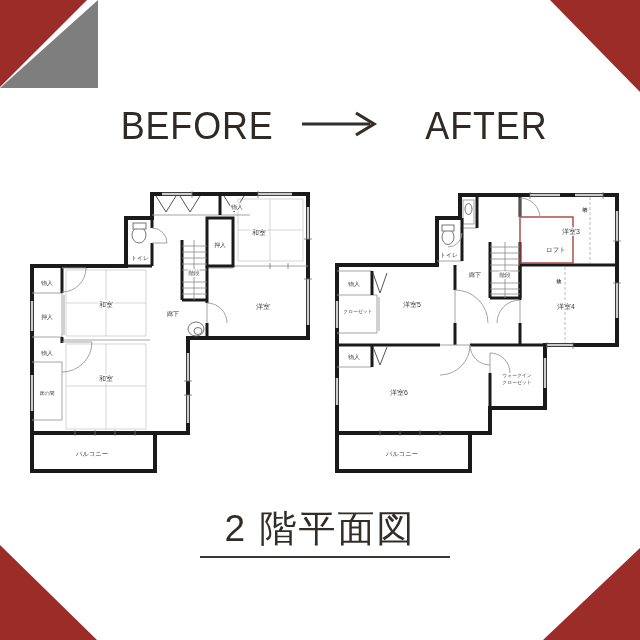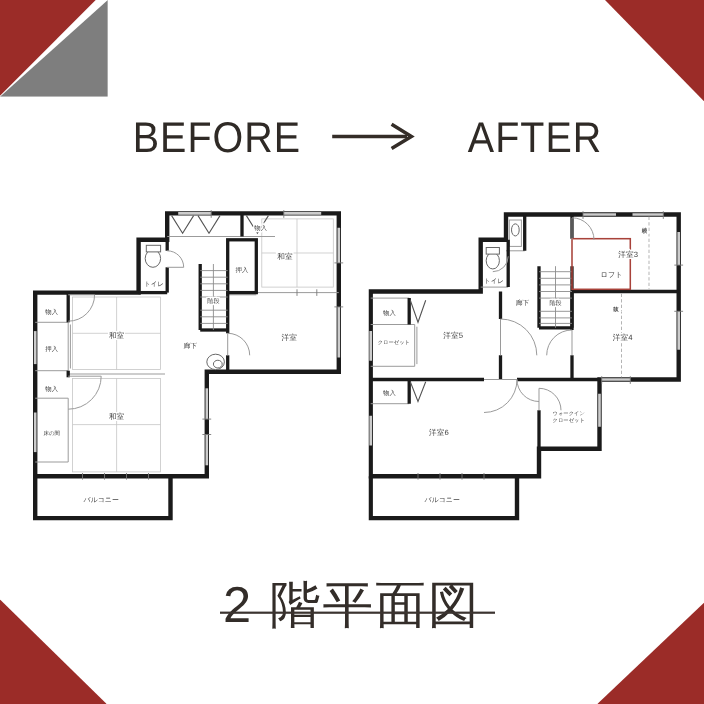--- a/index.html
+++ b/index.html
@@ -9,21 +9,21 @@
   .hdr{position:absolute;top:100px;height:52px;display:flex;align-items:center;
        color:#2f2a26;font-size:39px;font-weight:400;letter-spacing:1px;transform:scaleX(.92);}
   #before-title{left:114px;}
   #after-title{left:420px;}
   .arrow-wrap{position:absolute;left:300px;top:110px;}
   .plan{position:absolute;top:183px;}
   #before-plan{left:30px;width:285px;height:292px;}
   #after-plan{left:335px;width:290px;height:292px;}
   .plan svg{display:block;}
   .ftitle{position:absolute;left:0;top:504px;width:640px;text-align:center;
-          color:#332d29;font-size:46px;letter-spacing:2px;margin-top:15px;}
+          color:#332d29;font-size:37px;letter-spacing:2px;}
   .funderline{position:absolute;left:200px;top:556px;width:250px;height:0;
           border-top:2.5px solid #3b3430;}
   text{fill:#3c3c3c;}
 </style>
 </head>
 <body>
 
 <svg class="corner" style="left:0;top:0" width="98" height="88">
   <polygon points="98,0 98,88 0,88" fill="#7e7e7e"></polygon>
   <polygon points="0,0 87,0 0,87" fill="#9b2c28"></polygon>

